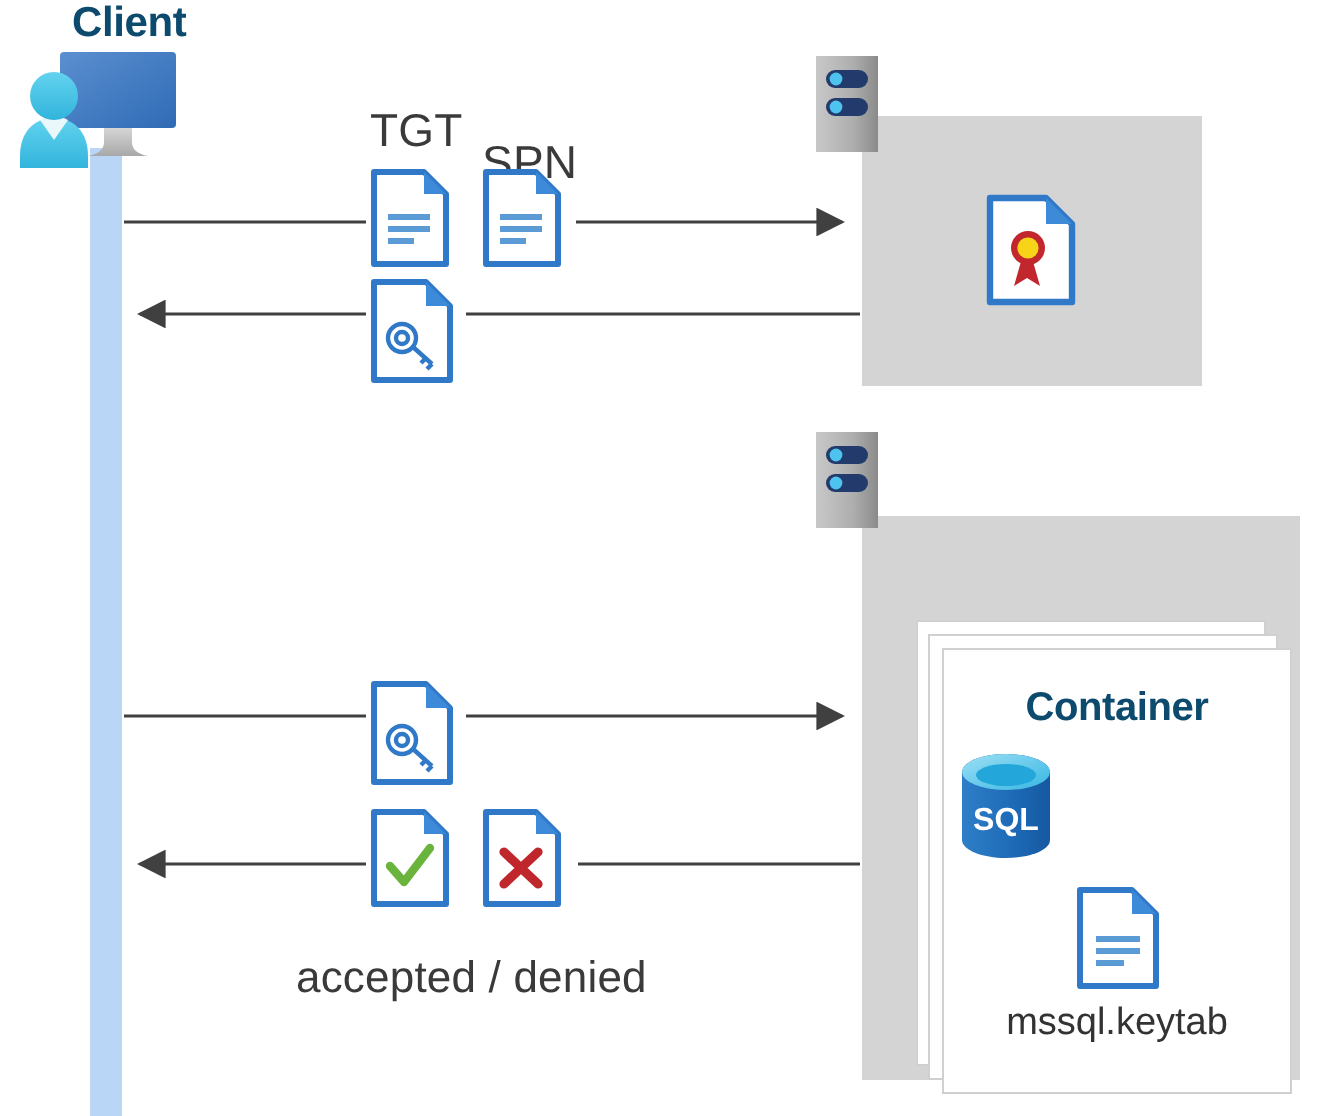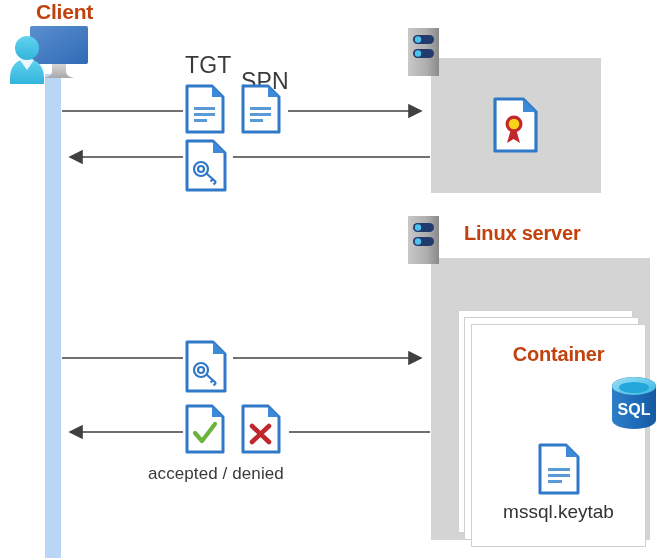--- a/index.html
+++ b/index.html
@@ -13,37 +13,37 @@
     width:660px;
     height:558px;
     background:#ffffff;
     overflow:hidden;
   }
   .abs{position:absolute;}
 
   
   .title-bold{
     font-weight:bold;
-    color:#c2410c;
+    color:#0c4a6e;
     line-height:1.12;
     letter-spacing:-0.2px;
   }
   #client-title{left:36px;top:0px;font-size:21px;}
   #dc-title{left:464px;top:2px;font-size:20px;width:170px;}
   #linux-title{left:464px;top:222px;font-size:20px;}
   #container-title{left:0px;top:0px;width:100%;text-align:center;font-size:20px;}
 
   .plain-label{
     color:#3a3a3a;
     font-size:23px;
     letter-spacing:0.1px;
   }
   #tgt-label{left:185px;top:52px;}
   #spn-label{left:241px;top:68px;}
-  #accepted-denied{left:148px;top:464px;font-size:17px;}
+  #accepted-denied{left:148px;top:476px;font-size:22px;}
   #keytab-label{left:0;top:0;width:100%;text-align:center;font-size:19px;color:#333;}
 
   
   #lifeline{
     left:45px;top:74px;width:16px;height:484px;
     background:#b9d6f7;
   }
 
   
   #client-icon{left:8px;top:22px;width:98px;height:62px;}
@@ -62,21 +62,21 @@
     background:#ffffff;
     border:1px solid #d0d0d0;
     box-sizing:border-box;
     margin-top:28px;
   }
   #card-back{left:458px;top:282px;width:175px;height:223px;}
   #card-mid{left:464px;top:289px;width:175px;height:223px;}
   #card-front{left:471px;top:296px;width:175px;height:223px;}
   #card-front .inner{position:relative;width:100%;height:100%;}
   #container-title-wrap{position:absolute;left:0;top:18px;width:100%;}
-  #sql-icon-wrap{position:absolute;left:16px;top:50px;width:100%;display:flex;justify-content:flex-end;}
+  #sql-icon-wrap{position:absolute;left:4px;top:50px;width:100%;display:flex;justify-content:flex-start;}
   #keytab-icon-wrap{position:absolute;left:0;top:118px;width:100%;display:flex;justify-content:center;}
   #keytab-label-wrap{position:absolute;left:0;top:176px;width:100%;}
 
   
   .arrow-svg{overflow:visible;}
 
   
   #tgt-doc{left:185px;top:84px;}
   #spn-doc{left:241px;top:84px;}
   #key-doc-1{left:185px;top:139px;}
@@ -117,21 +117,20 @@
 
       <path d="M12,38 l7,10 l7,-10 l-4,-2 h-6 z" fill="#eaf7fb"></path>
 
       <circle cx="19" cy="26" r="12" fill="url(#pGrad)"></circle>
     </svg>
   </div>
 
   <div class="abs title-bold" id="client-title">Client</div>
 
 
-  <div class="abs title-bold" id="linux-title">Linux server</div>
 
   <div class="abs grey-panel" id="dc-panel"></div>
   <div class="abs grey-panel" id="linux-panel"></div>
 
   <div class="abs" id="dc-server">
     <svg width="31" height="48" viewBox="0 0 31 48">
       <defs>
         <linearGradient id="srvGrad" x1="0" y1="0" x2="1" y2="0">
           <stop offset="0%" stop-color="#c8c8c8"></stop>
           <stop offset="60%" stop-color="#aeaeae"></stop>

